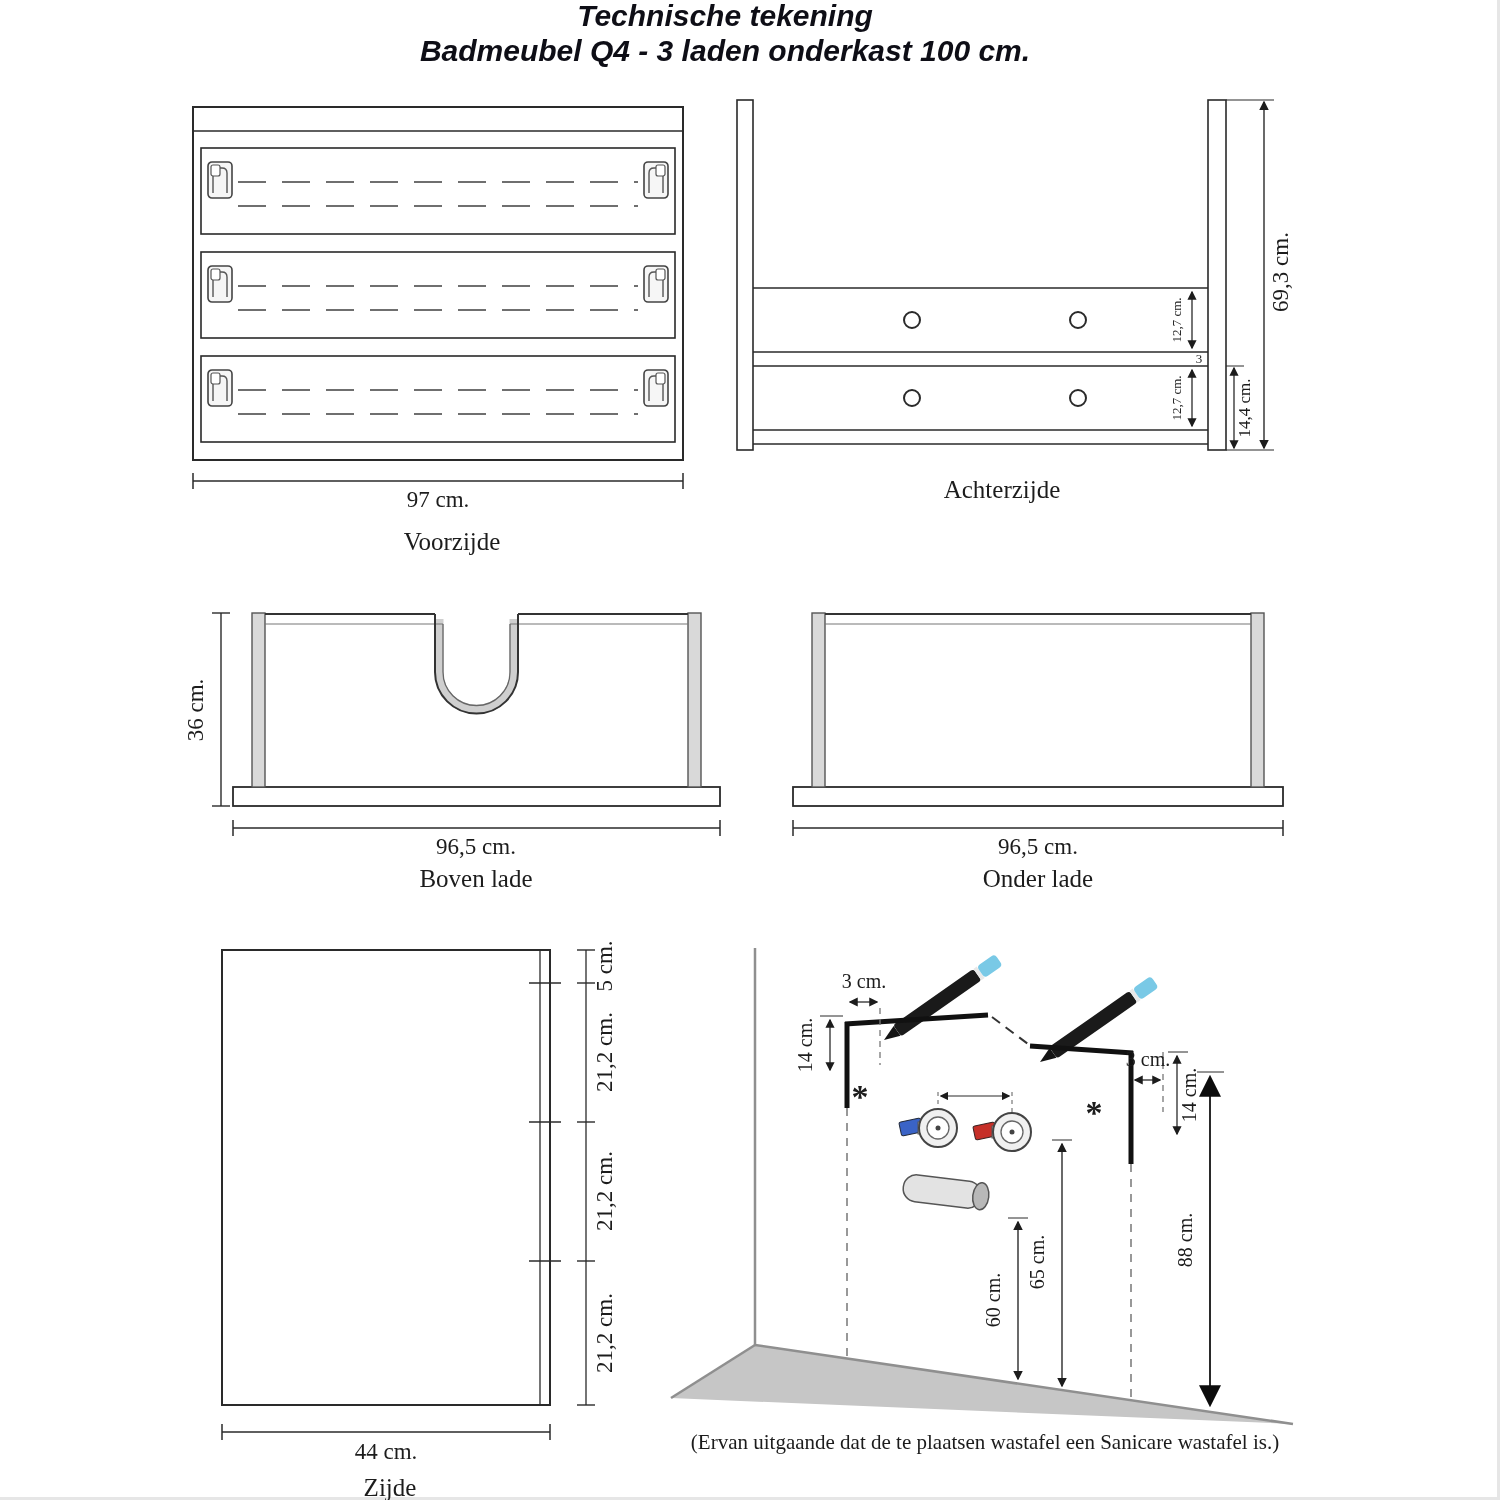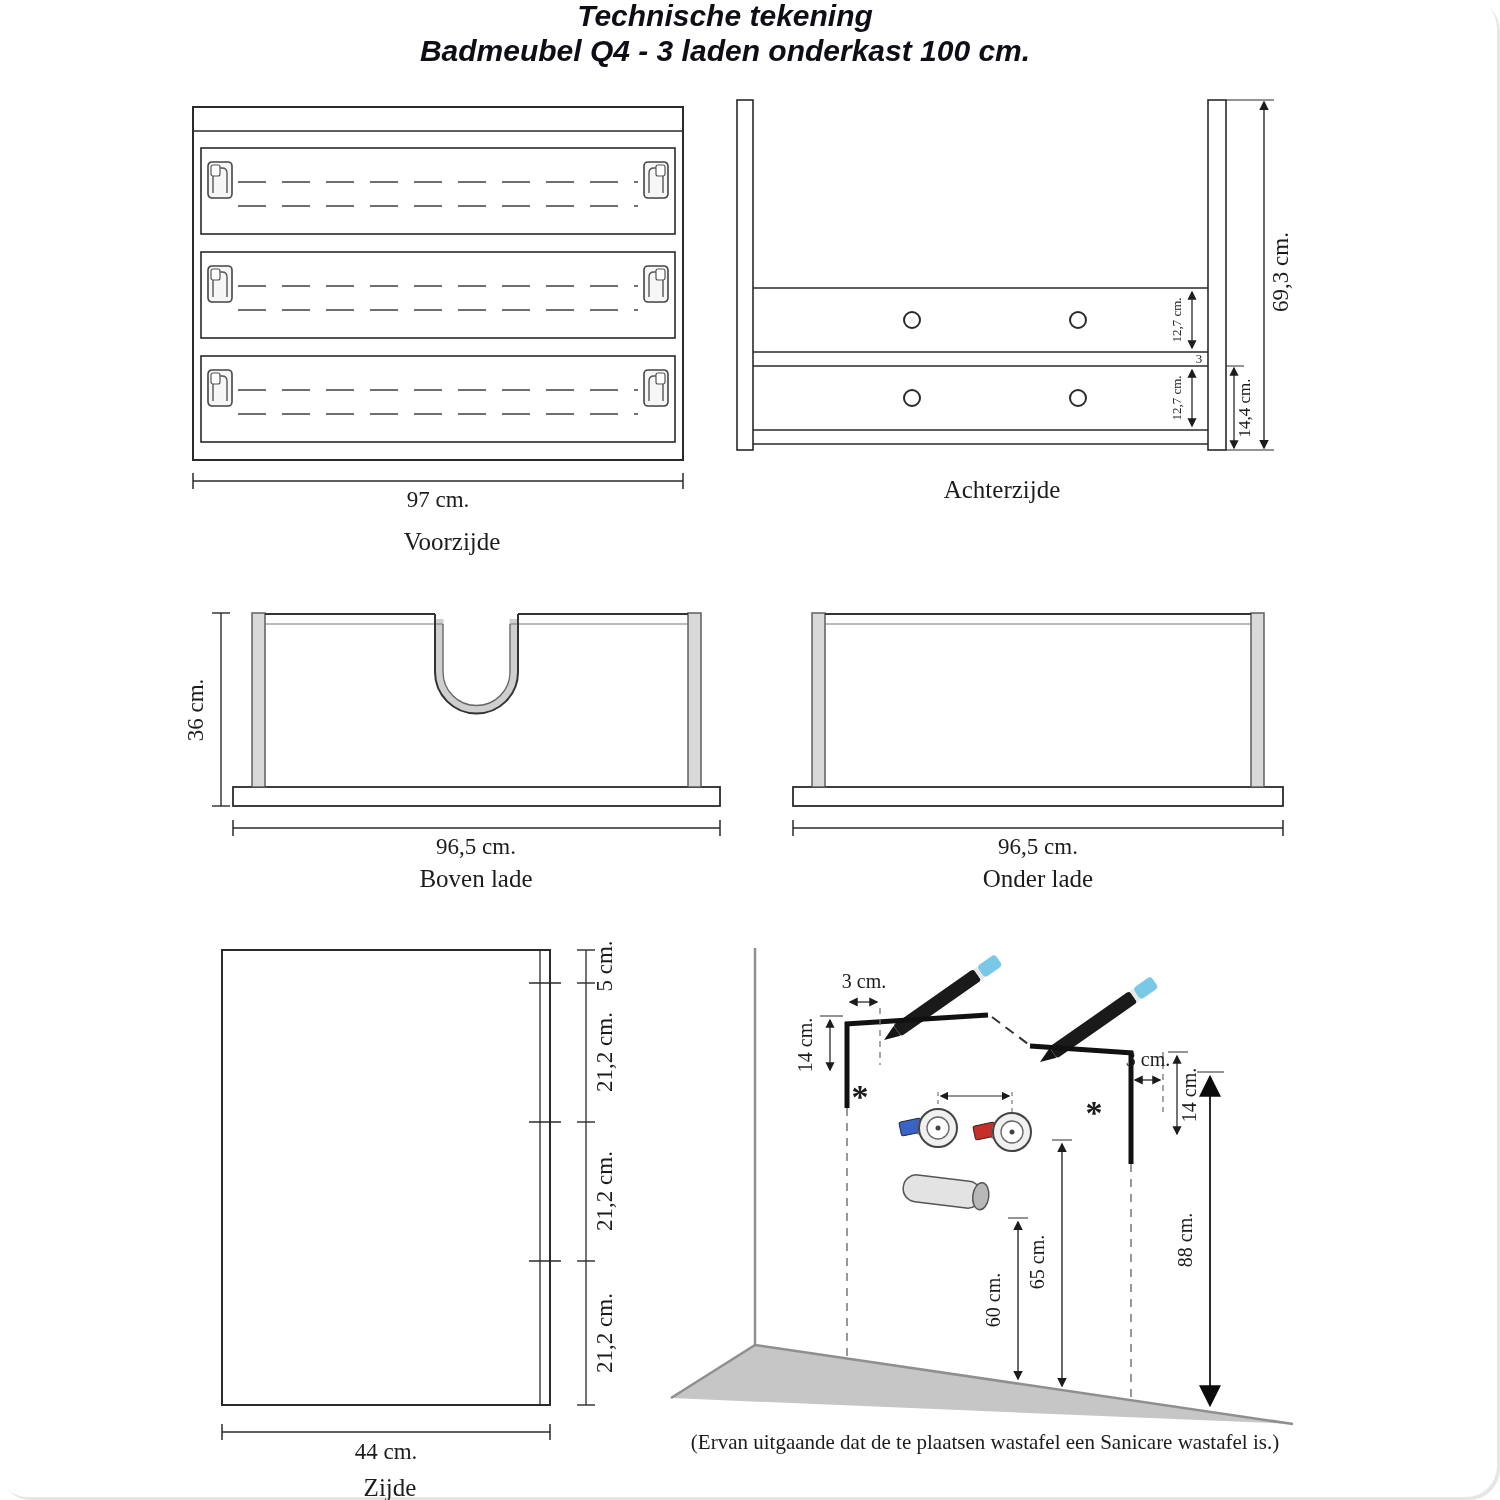--- a/index.html
+++ b/index.html
@@ -1,20 +1,19 @@
 <!DOCTYPE html>
 <html><head>
 <meta charset="utf-8">
 <style>
   html,body{margin:0;padding:0;background:#ffffff;}
   .page{
     position:relative;width:1500px;height:1500px;background:#ffffff;overflow:hidden;
     font-family:"Liberation Serif",serif;
     box-shadow: inset -3px -3px 0 #e6e6e6;
-    border-radius: 31px;
   }
   svg{display:block;}
   svg text{fill:#1c1c1c;font-family:"Liberation Serif",serif;}
   .title-line{font-family:"Liberation Sans",sans-serif;font-weight:bold;font-style:italic;fill:#0e0e16;}
   .dim{font-size:23px;}
   .dim-sm{font-size:13px;}
   .dim-md{font-size:17px;}
   .dim-ins{font-size:20px;}
   .view-label{font-size:25px;}
   .caption{font-size:21px;}

